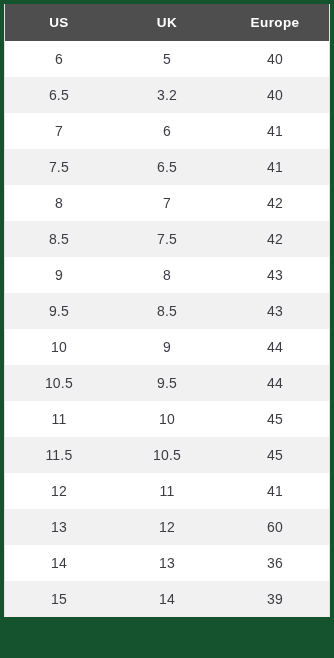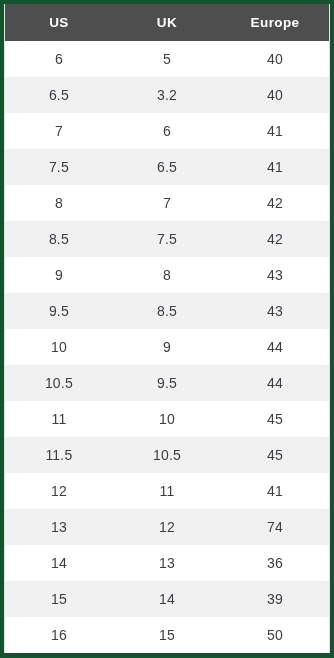--- a/index.html
+++ b/index.html
@@ -151,32 +151,27 @@
           <td class="size-cell">45</td>
         </tr>
         <tr class="size-row">
           <td class="size-cell">12</td>
           <td class="size-cell">11</td>
           <td class="size-cell">41</td>
         </tr>
         <tr class="size-row alt">
           <td class="size-cell">13</td>
           <td class="size-cell">12</td>
-          <td class="size-cell">74</td>
+          <td class="size-cell">60</td>
         </tr>
         <tr class="size-row">
           <td class="size-cell">14</td>
           <td class="size-cell">13</td>
           <td class="size-cell">36</td>
         </tr>
         <tr class="size-row alt">
           <td class="size-cell">15</td>
           <td class="size-cell">14</td>
           <td class="size-cell">39</td>
         </tr>
-        <tr class="size-row">
-          <td class="size-cell">16</td>
-          <td class="size-cell">15</td>
-          <td class="size-cell">50</td>
-        </tr>
       </tbody>
   </table>
 </div>
 
 </body></html>

